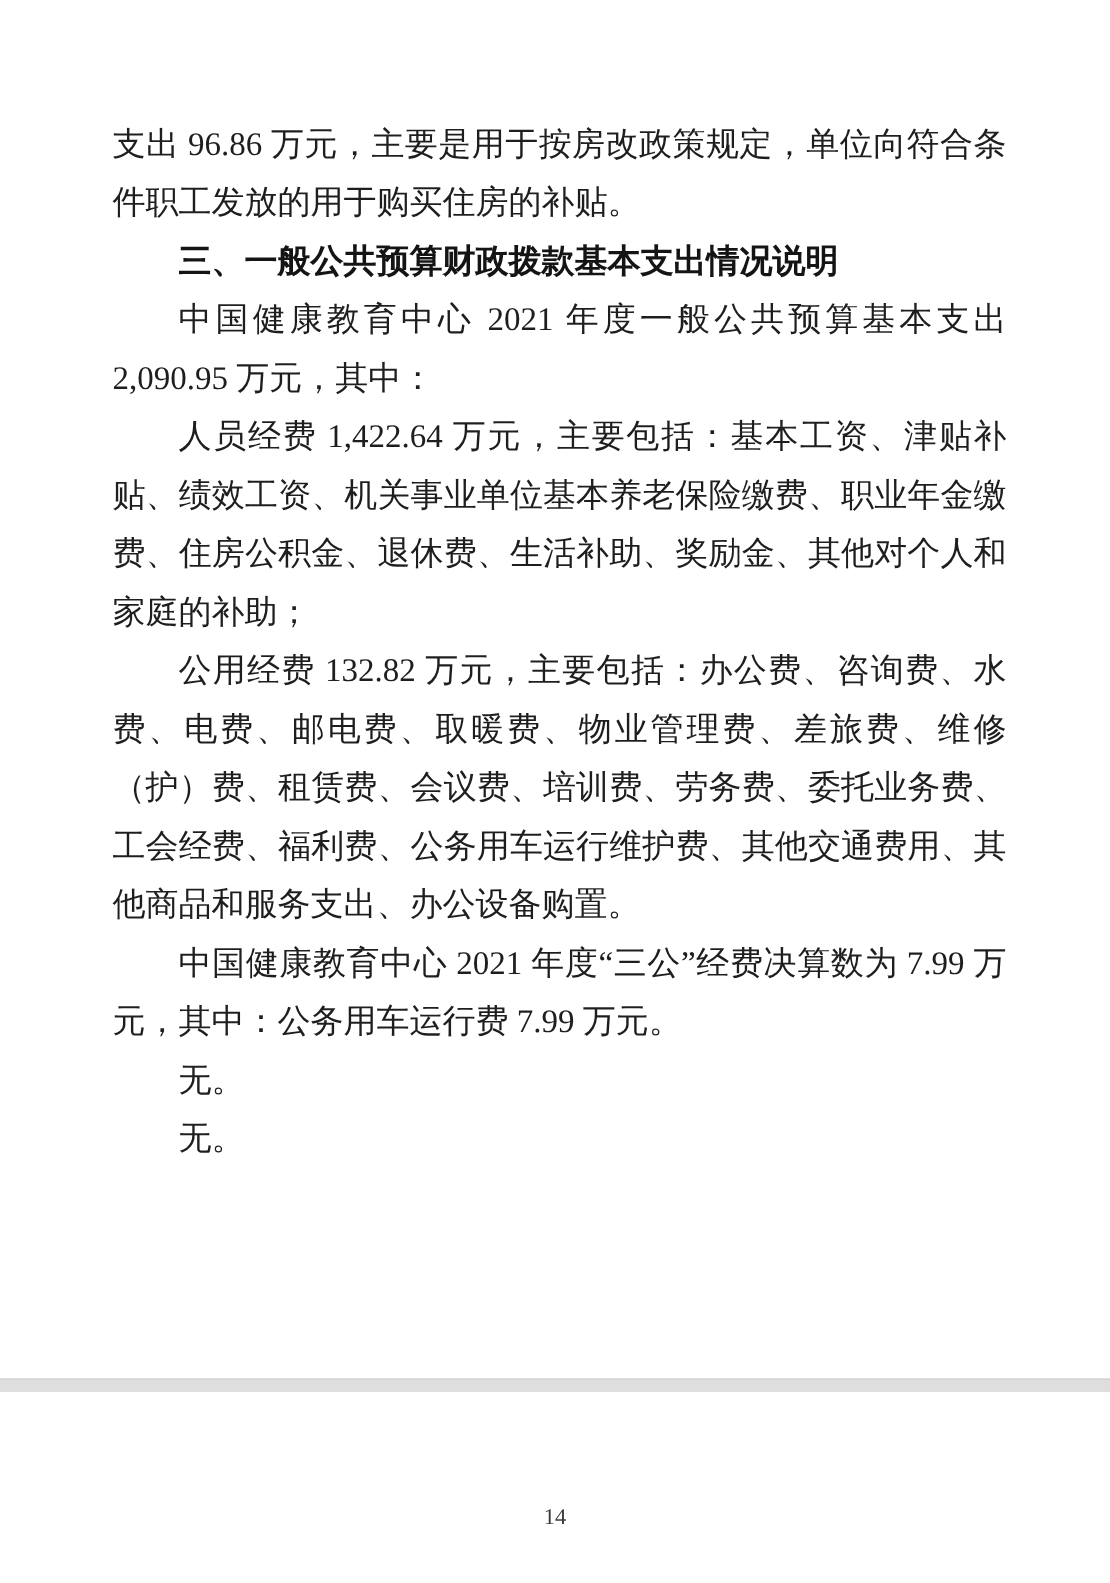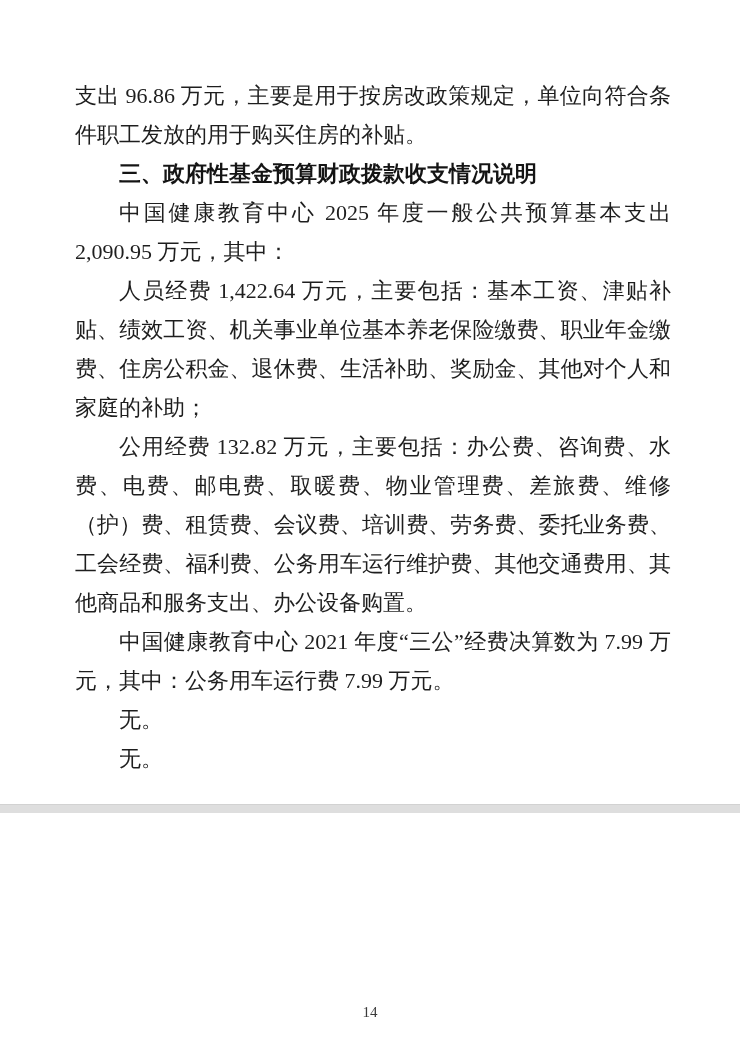--- a/index.html
+++ b/index.html
@@ -11,21 +11,21 @@
     height: 1055px;
     background: #ffffff;
     position: relative;
     overflow: hidden;
     font-family: "Liberation Serif", "DejaVu Serif", serif;
   }
   .page {
     position: absolute;
     left: 0; top: 0;
     width: 740px;
-    height: 813px;
+    height: 928px;
     background: #ffffff;
   }
   .content {
     position: absolute;
     left: 75px;
     top: 76px;
     width: 596px;
     color: #1e1e1e;
     font-size: 22px;
     line-height: 39px;
@@ -72,22 +72,22 @@
     border-top: 1px solid #d2d2d2;
   }
 </style>
 </head>
 <body>
 
 <div class="page">
 
   <div class="content">
     <p class="para-continuation">支出 96.86 万元，主要是用于按房改政策规定，单位向符合条件职工发放的用于购买住房的补贴。</p>
-    <h2 class="heading">三、政府性基金预算财政拨款收支情况说明</h2>
-    <p class="para">中国健康教育中心 2025 年度一般公共预算基本支出 2,090.95 万元，其中：</p>
+    <h2 class="heading">三、一般公共预算财政拨款基本支出情况说明</h2>
+    <p class="para">中国健康教育中心 2021 年度一般公共预算基本支出 2,090.95 万元，其中：</p>
     <p class="para">人员经费 1,422.64 万元，主要包括：基本工资、津贴补贴、绩效工资、机关事业单位基本养老保险缴费、职业年金缴费、住房公积金、退休费、生活补助、奖励金、其他对个人和家庭的补助；</p>
     <p class="para">公用经费 132.82 万元，主要包括：办公费、咨询费、水费、电费、邮电费、取暖费、物业管理费、差旅费、维修（护）费、租赁费、会议费、培训费、劳务费、委托业务费、工会经费、福利费、公务用车运行维护费、其他交通费用、其他商品和服务支出、办公设备购置。</p>
     <p class="para">中国健康教育中心 2021 年度“三公”经费决算数为 7.99 万元，其中：公务用车运行费 7.99 万元。</p>
     <p class="para">无。</p>
     <p class="para">无。</p>
   </div>
 
   <div class="page-footer">14</div>
 
   <div class="bottom-strip"></div>

